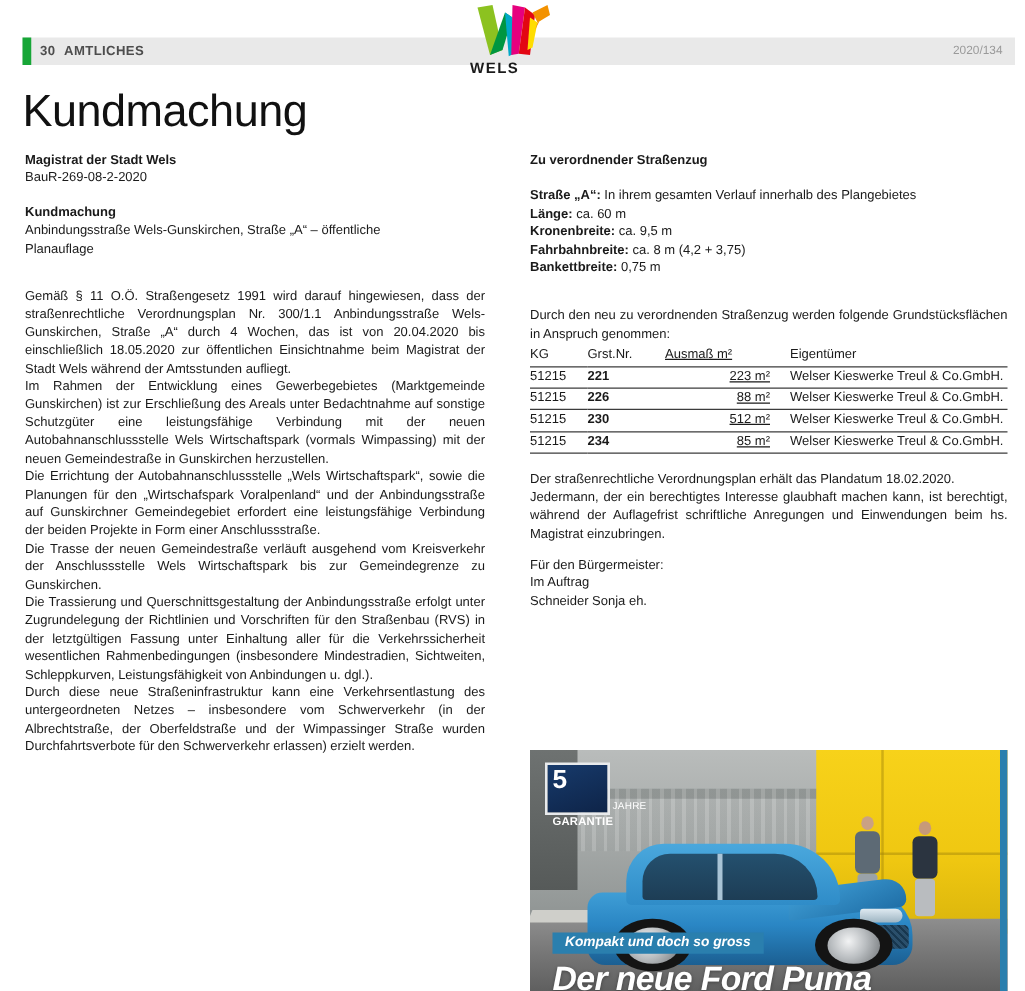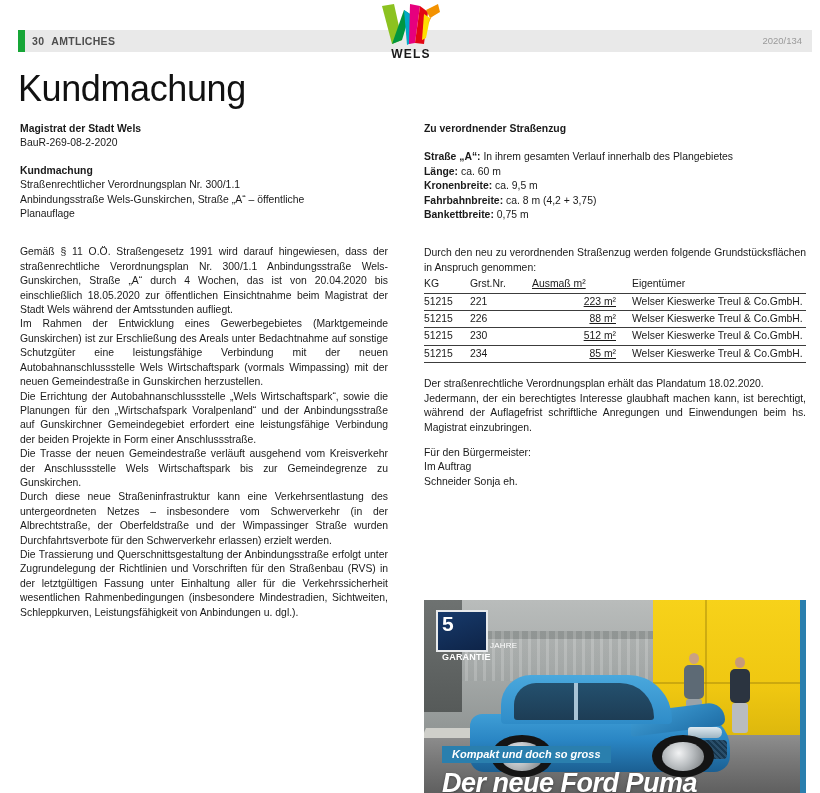--- a/index.html
+++ b/index.html
@@ -60,21 +60,21 @@
     color: #9a9a9a;
   }
 
   
   .logo {
     position: absolute;
     left: 376px;
     top: 2px;
     width: 70px;
     height: 58px;
-    text-align: center;
+    text-align: left;
     z-index: 5;
   }
   .logo-mark { display: block; margin: 0 auto; }
   .logo-word {
     display: block;
     margin-top: 1px;
     font-size: 12px;
     font-weight: bold;
     letter-spacing: 1.2px;
     color: #1a1a1a;
@@ -127,21 +127,21 @@
     font-weight: normal;
     padding: 0 0 1px 0;
     border-bottom: 1.2px solid #3c3c3c;
   }
   .grund-table td {
     padding: 1px 0 1px 0;
     border-bottom: 1.2px solid #3c3c3c;
     white-space: nowrap;
   }
   .c-kg  { width: 46px; }
-  .c-nr  { width: 62px; }
+  .c-nr  { width: 62px; font-weight: bold; }
   .c-am  { width: 84px; text-align: right; padding-right: 16px !important; text-decoration: underline; }
   th.c-am { text-align: left; padding-right: 0 !important; }
   .c-ow  { }
 
   
   .ad {
     position: absolute;
     left: 424px;
     top: 600px;
     width: 382px;
@@ -328,33 +328,32 @@
 
   <div class="col col-left">
 
     <div class="blk">
       <p class="head-bold">Magistrat der Stadt Wels</p>
       <p class="plain">BauR-269-08-2-2020</p>
     </div>
 
     <div class="blk">
       <p class="head-bold">Kundmachung</p>
-      <p class="plain">Straßenrechtlicher  Verordnungsplan Nr. 300/1.1</p>
       <p class="plain">Anbindungsstraße Wels-Gunskirchen, Straße „A“ – öffentliche</p>
       <p class="plain">Planauflage</p>
     </div>
 
     <div class="spacer-sm"></div>
 
     <p class="just blk">Gemäß § 11 O.Ö. Straßengesetz 1991 wird darauf hingewiesen, dass der straßenrechtliche Verordnungsplan Nr. 300/1.1 Anbindungsstraße Wels-Gunskirchen, Straße „A“ durch 4 Wochen, das ist von 20.04.2020 bis einschließlich 18.05.2020 zur öffentlichen Einsichtnahme beim Magistrat der Stadt Wels während der Amtsstunden aufliegt.</p>
     <p class="just blk">Im Rahmen der Entwicklung eines Gewerbegebietes (Marktgemeinde Gunskirchen) ist zur Erschließung des Areals unter Bedachtnahme auf sonstige Schutzgüter eine leistungsfähige Verbindung mit der neuen Autobahnanschlussstelle Wels Wirtschaftspark (vormals Wimpassing) mit der neuen Gemeindestraße in Gunskirchen herzustellen.</p>
     <p class="just blk">Die Errichtung der Autobahnanschlussstelle „Wels Wirtschaftspark“, sowie die Planungen für den „Wirtschafspark Voralpenland“ und der Anbindungsstraße auf Gunskirchner Gemeindegebiet erfordert eine leistungsfähige Verbindung der beiden Projekte in Form einer Anschlussstraße.</p>
     <p class="just blk">Die Trasse der neuen Gemeindestraße verläuft ausgehend vom Kreisverkehr der Anschlussstelle Wels Wirtschaftspark bis zur Gemeindegrenze zu Gunskirchen.</p>
+    <p class="just blk">Die Trassierung und Querschnittsgestaltung der Anbindungsstraße erfolgt unter Zugrundelegung der Richtlinien und Vorschriften für den Straßenbau (RVS) in der letztgültigen Fassung unter Einhaltung aller für die Verkehrssicherheit wesentlichen Rahmenbedingungen (insbesondere Mindestradien, Sichtweiten, Schleppkurven, Leistungsfähigkeit von Anbindungen u. dgl.).</p>
     <p class="just blk">Durch diese neue Straßeninfrastruktur kann eine Verkehrsentlastung des untergeordneten Netzes – insbesondere vom Schwerverkehr (in der Albrechtstraße, der Oberfeldstraße und der Wimpassinger Straße wurden Durchfahrtsverbote für den Schwerverkehr erlassen) erzielt werden.</p>
-    <p class="just blk">Die Trassierung und Querschnittsgestaltung der Anbindungsstraße erfolgt unter Zugrundelegung der Richtlinien und Vorschriften für den Straßenbau (RVS) in der letztgültigen Fassung unter Einhaltung aller für die Verkehrssicherheit wesentlichen Rahmenbedingungen (insbesondere Mindestradien, Sichtweiten, Schleppkurven, Leistungsfähigkeit von Anbindungen u. dgl.).</p>
   </div>
 
   <div class="col col-right">
 
     <p class="head-bold">Zu verordnender Straßenzug</p>
 
     <div class="spacer-md"></div>
 
     <div class="blk">
       <p class="plain">

